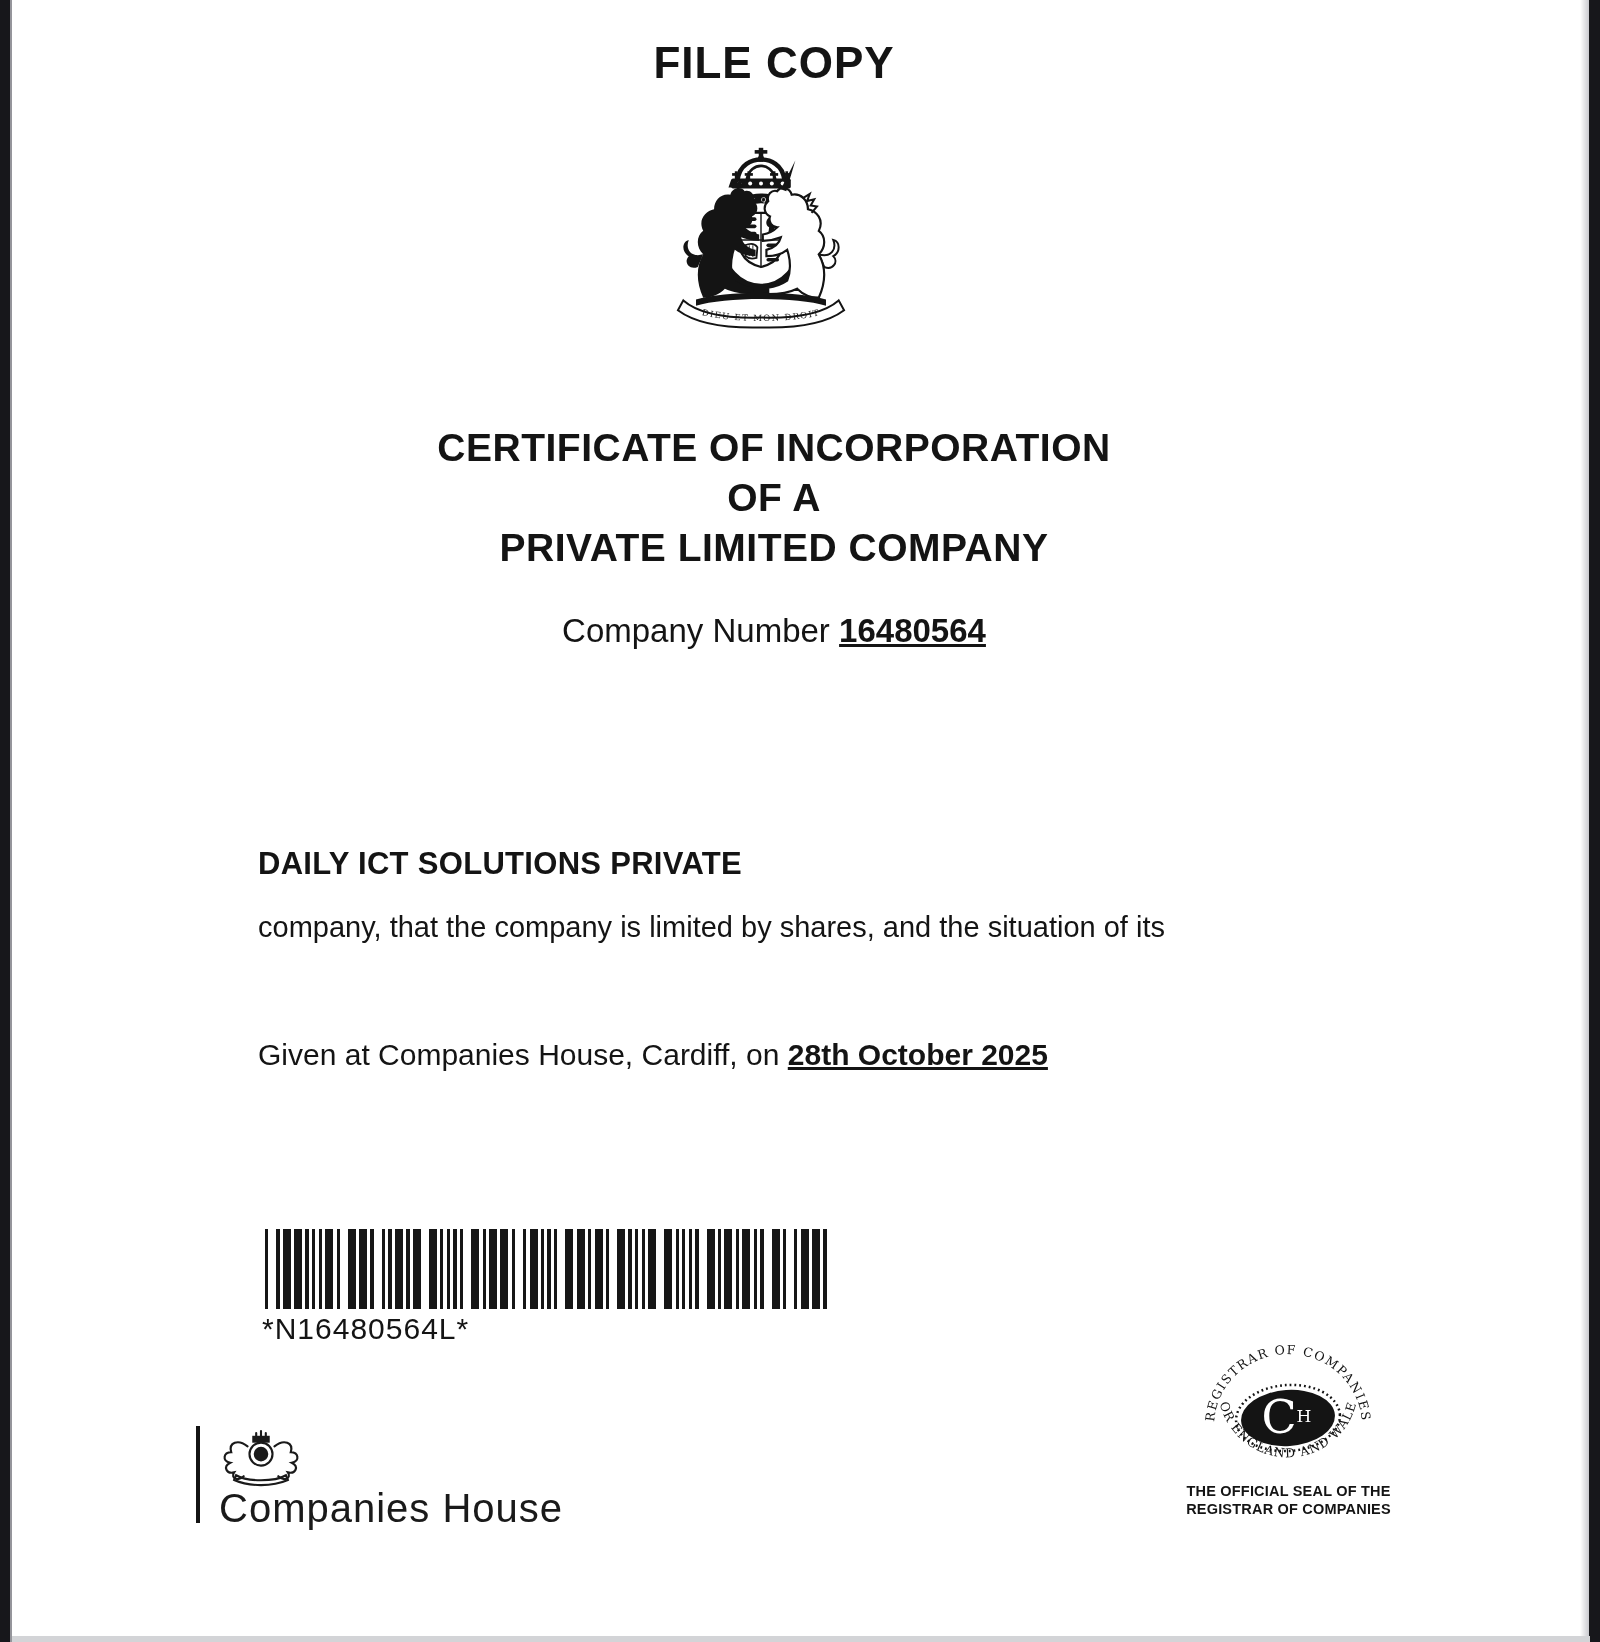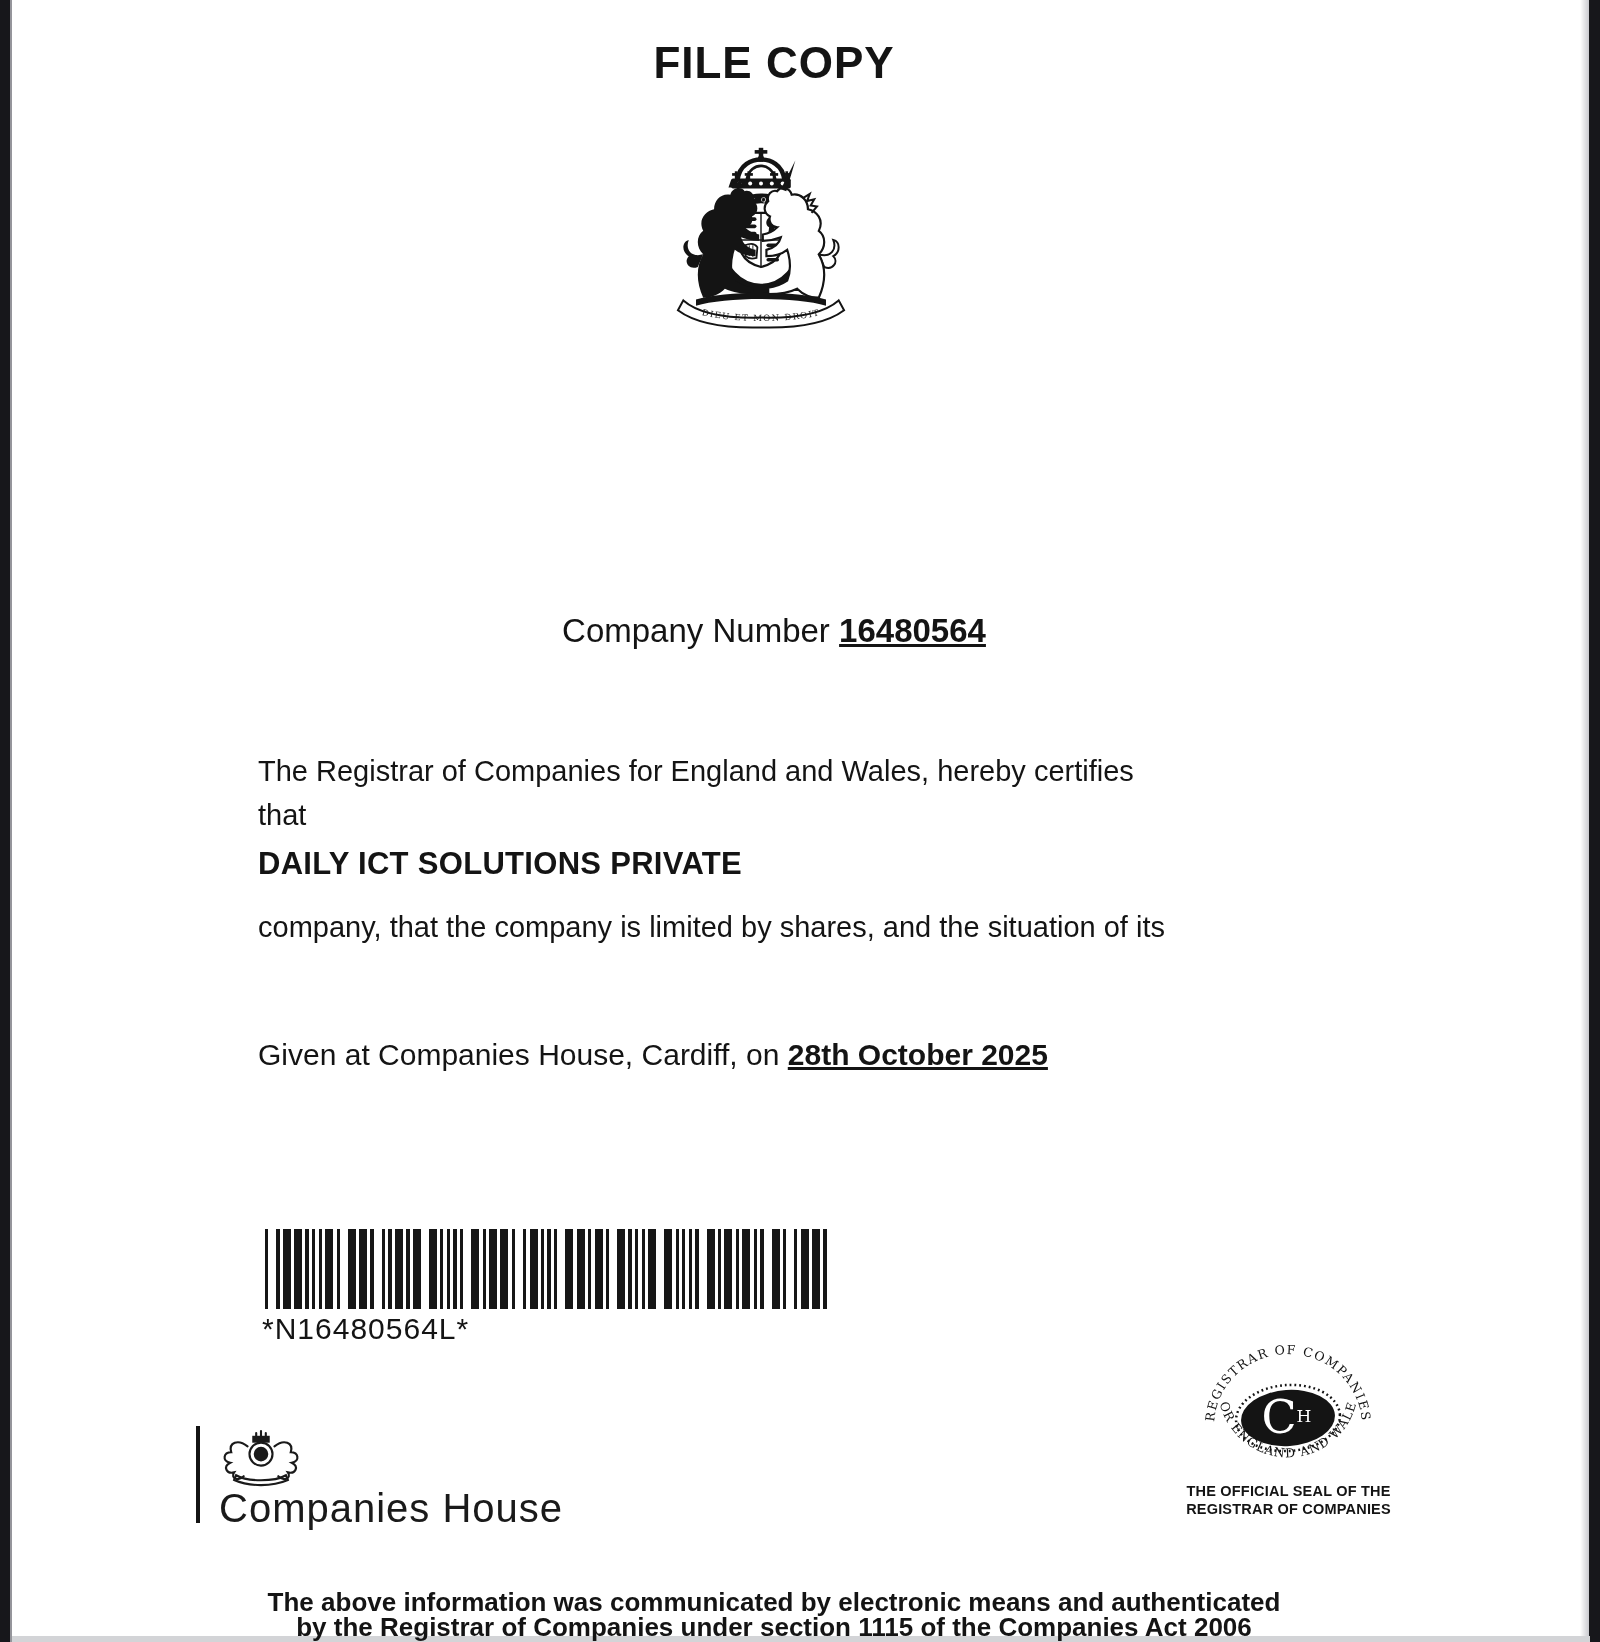--- a/index.html
+++ b/index.html
@@ -139,29 +139,30 @@
                C92,202 58,197 38,182 Z" fill="#ffffff" stroke="#141414" stroke-width="2.2"></path>
       <defs>
           <path id="mottoArc" d="M54,184 C88,197 172,197 206,184" fill="none"></path>
         </defs>
       <text font-family="DejaVu Serif,serif" font-size="9.5" letter-spacing="1.5" fill="#141414">
         <textPath xlink:href="#mottoArc" href="#mottoArc" startOffset="50%" text-anchor="middle">DIEU ET MON DROIT</textPath>
       </text>
     </g>
   </svg>
 
+  <div class="center-line title">
+    <div>CERTIFICATE OF INCORPORATION</div>
+    <div>OF A</div>
+    <div>PRIVATE LIMITED COMPANY</div>
+  </div>
 
   <div class="center-line company-number">
     <span>Company Number</span><strong>16480564</strong>
   </div>
 
-  <div class="bodyblock para1">
-    <div>The Registrar of Companies for England and Wales, hereby certifies</div>
-    <div>that</div>
-  </div>
 
   <div class="company-name">DAILY ICT SOLUTIONS PRIVATE</div>
 
   <div class="bodyblock para2">
     <div>company, that the company is limited by shares, and the situation of its</div>
   </div>
 
   <div class="given">
     <span>Given at Companies House, Cardiff, on</span><strong>28th October 2025</strong>
   </div>
@@ -318,18 +319,14 @@
     </text>
     <text font-family="DejaVu Serif,serif" font-size="12.5" letter-spacing="1" fill="#141414">
       <textPath xlink:href="#sealBot" href="#sealBot" startOffset="50%" text-anchor="middle">FOR ENGLAND AND WALES</textPath>
     </text>
   </svg>
   <div class="seal-caption">
     <div>THE OFFICIAL SEAL OF THE</div>
     <div>REGISTRAR OF COMPANIES</div>
   </div>
 
-  <div class="center-line footer">
-    <div>The above information was communicated by electronic means and authenticated</div>
-    <div>by the Registrar of Companies under section 1115 of the Companies Act 2006</div>
-  </div>
 
 </div>
 
 </body></html>

